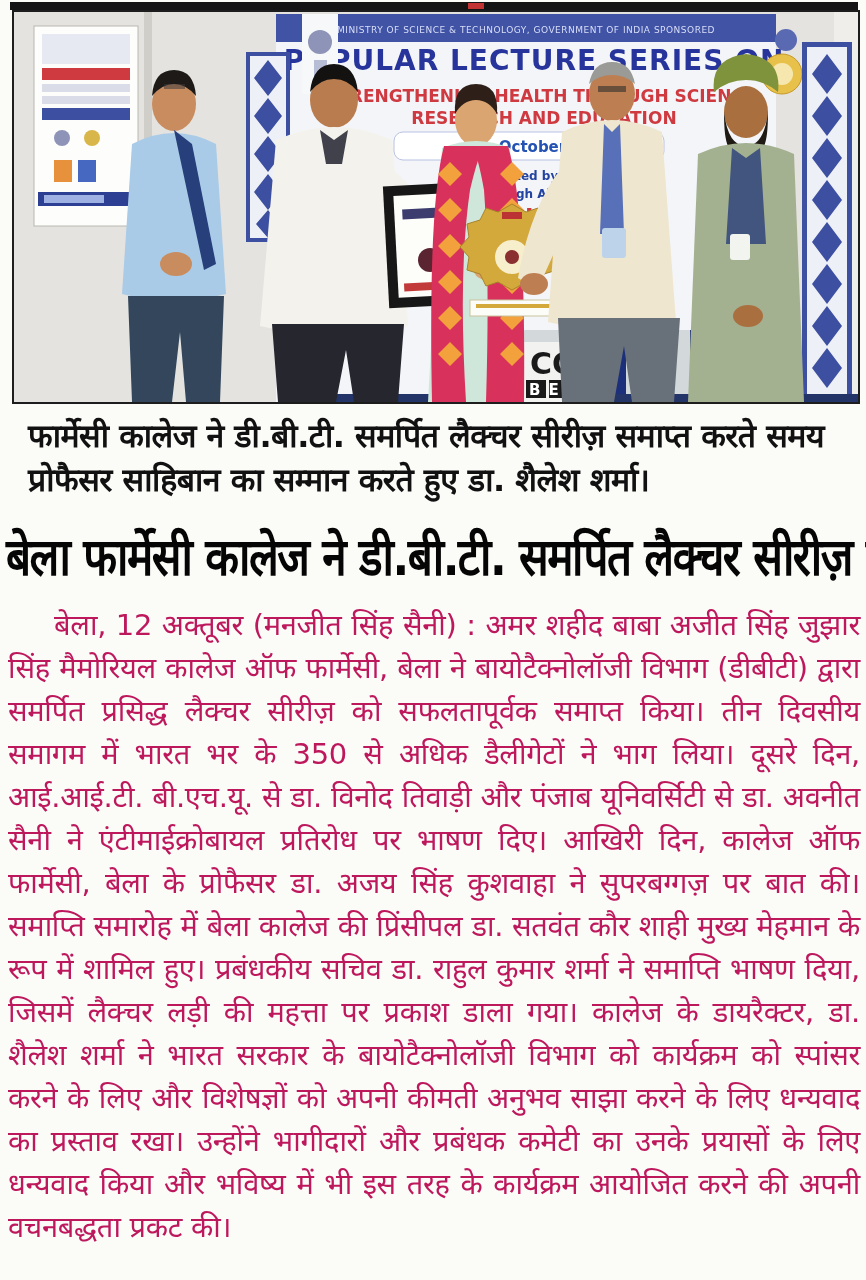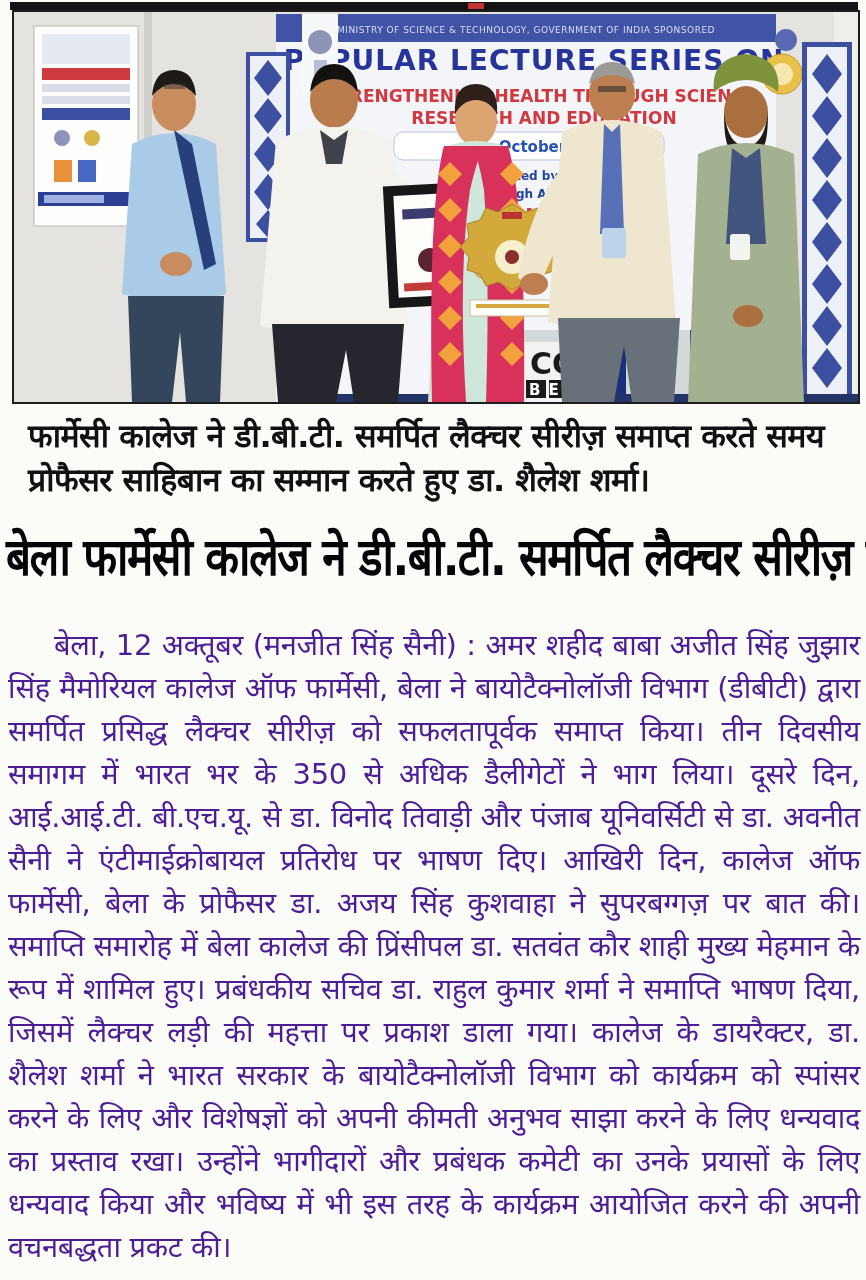--- a/index.html
+++ b/index.html
@@ -39,23 +39,23 @@
   
   .headline{
     position:absolute;left:6px;top:520px;width:856px;
     font-size:44px;font-weight:bold;letter-spacing:-1.5px;
     transform:scaleY(1.18);transform-origin:left top;
     white-space:nowrap;color:#050505;
   }
 
   
   .article{
-    position:absolute;left:8px;top:624px;width:852px;
+    position:absolute;left:8px;top:604px;width:852px;
     font-size:29px;line-height:43px;text-align:justify;
-    color:#4c1d95;letter-spacing:-0.3px;
+    color:#be185d;letter-spacing:-0.3px;
   }
   .article p{margin:0;text-indent:46px;}
 </style>
 </head>
 <body>
 
 <div class="page">
 
   <div class="photo-wrap">
     <div class="photo-topbar">

